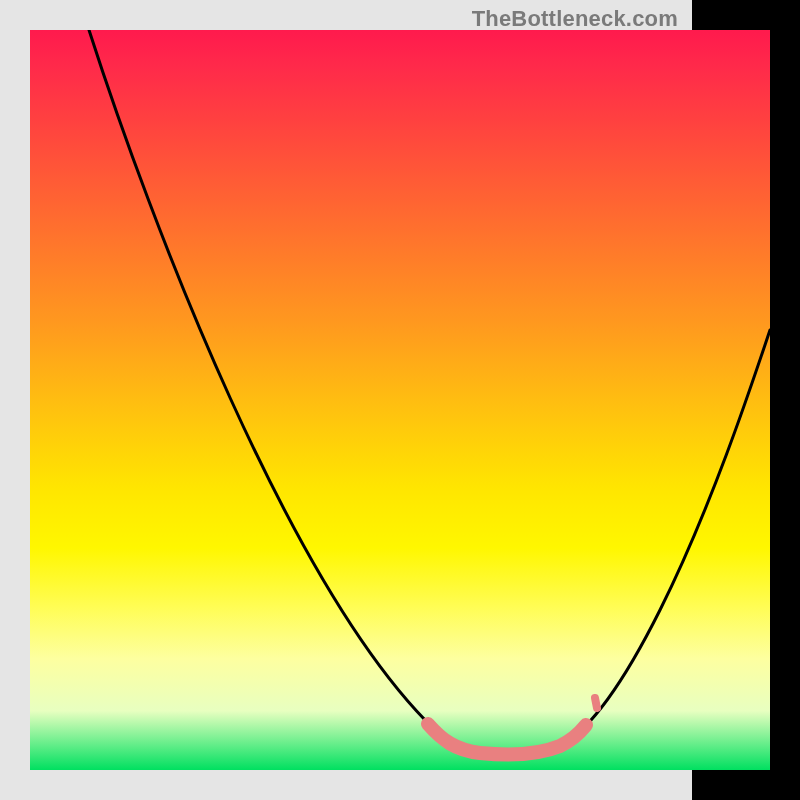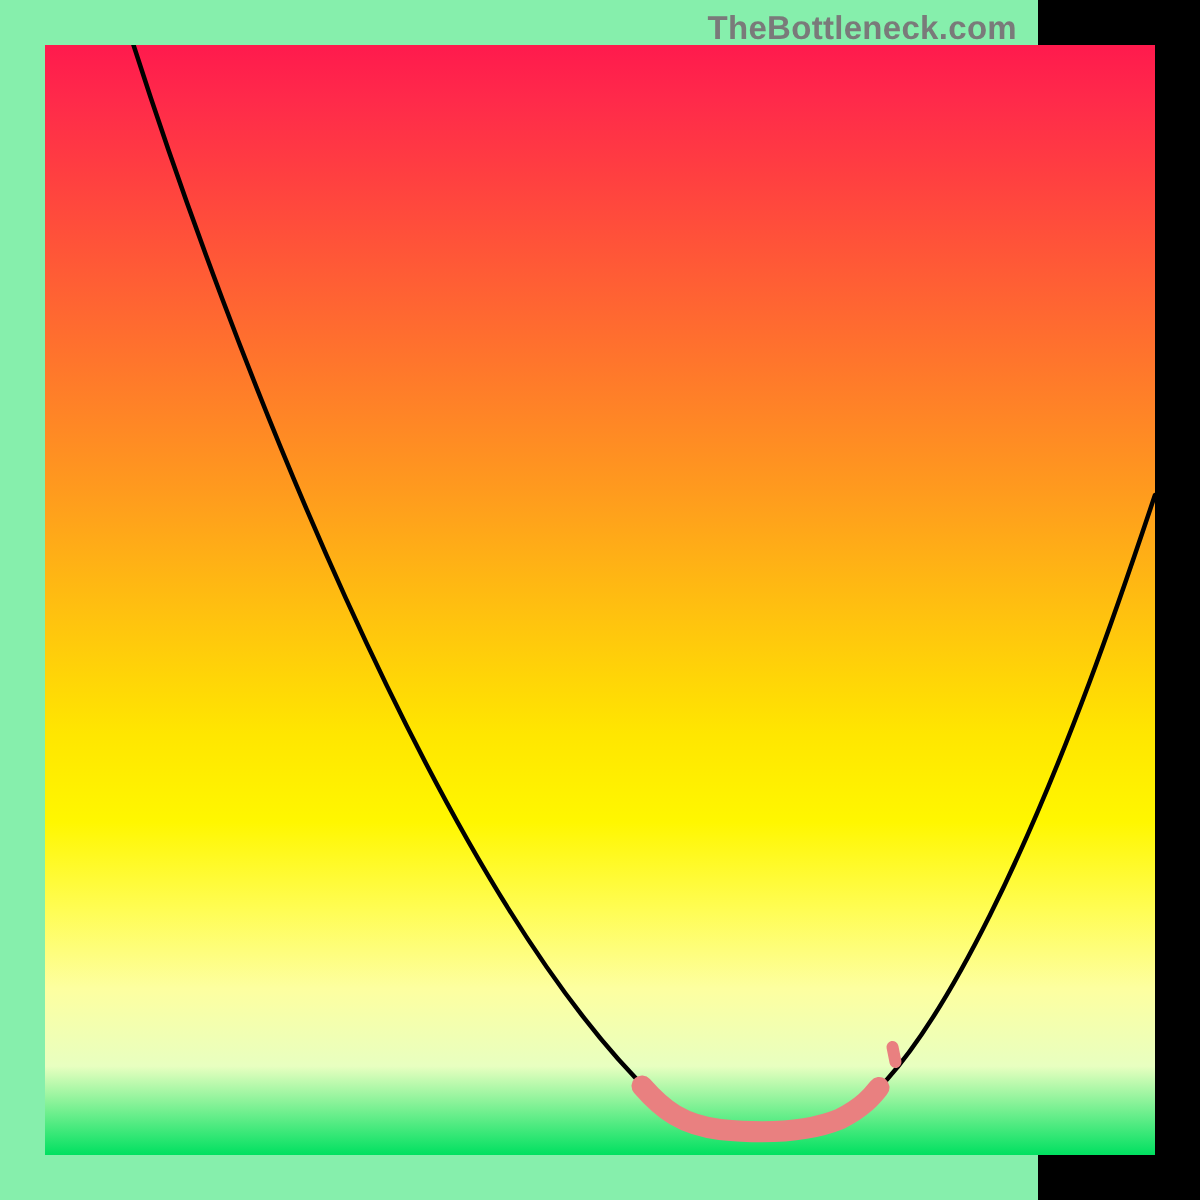--- a/index.html
+++ b/index.html
@@ -1,21 +1,21 @@
 <!DOCTYPE html>
 <html><head>
 <meta charset="utf-8">
 <style>
   * { margin: 0; padding: 0; box-sizing: border-box; }
   html, body { width: 800px; height: 800px; overflow: hidden; background: #000; }
   .container {
     width: 692px;
     height: 800px;
     position: relative;
-    background: #86efac;
+    background: #e5e5e5;
   }
   .plot-area {
     position: absolute;
     left: 30px;
     top: 30px;
     width: 740px;
     height: 740px;
     background: linear-gradient(to bottom,
       #ff1a4d 0%,
       #ff2a4a 5%,

